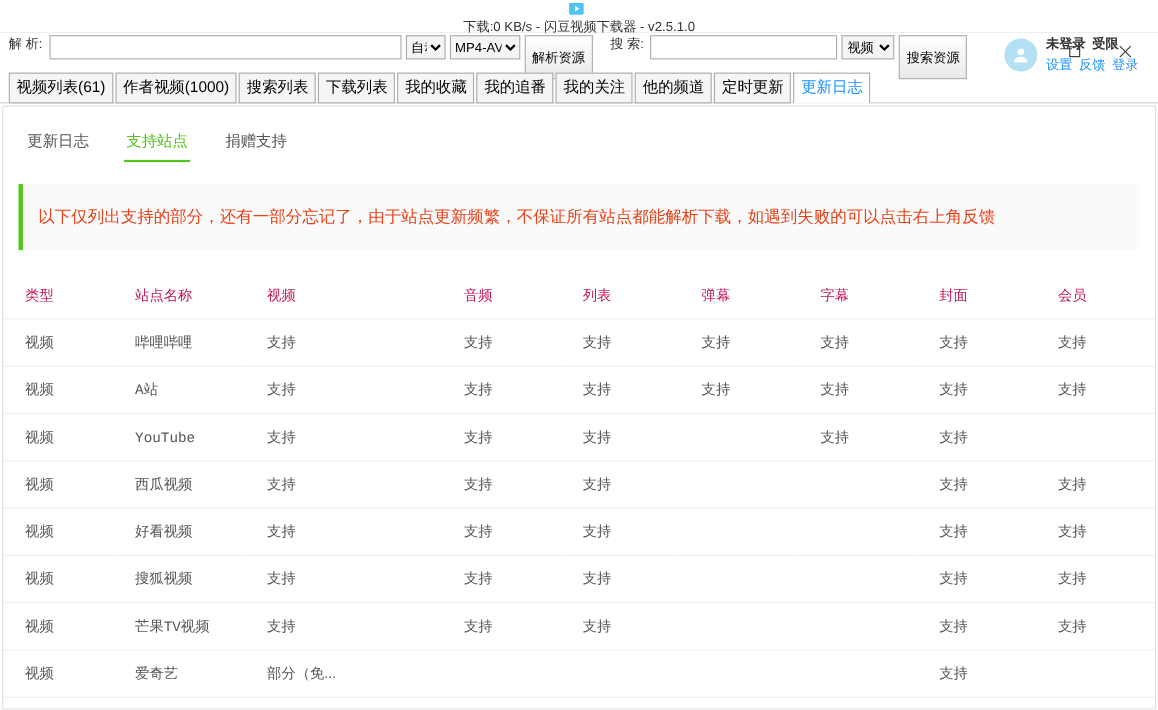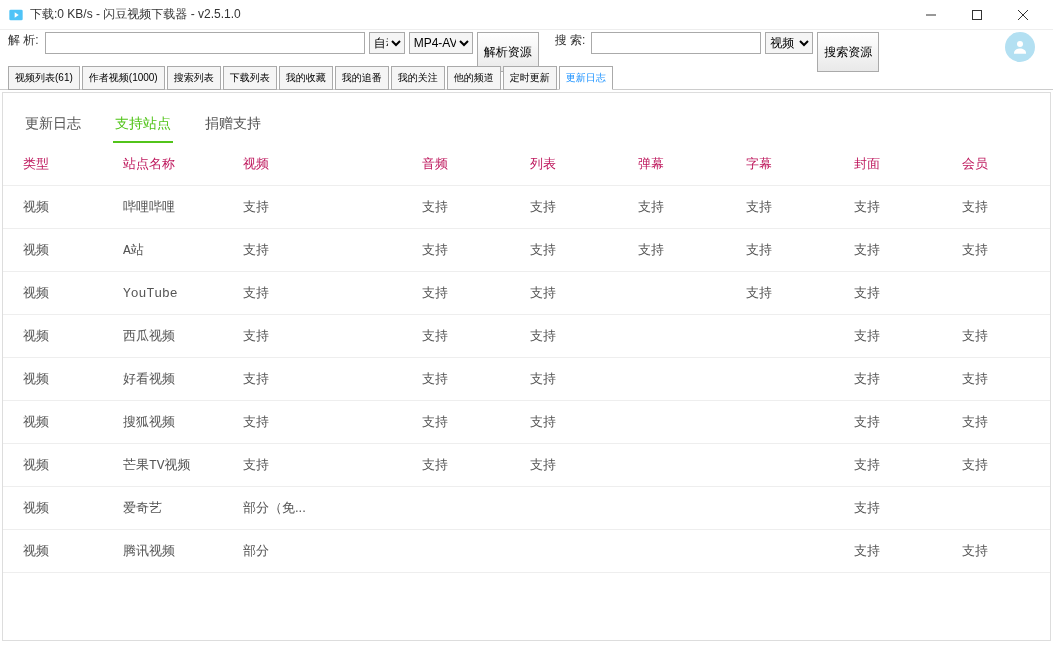--- a/index.html
+++ b/index.html
@@ -1,18 +1,18 @@
 <!DOCTYPE html>
 <html><head>
   <meta charset="utf-8">
   <style>
     * { margin: 0; padding: 0; box-sizing: border-box; font-family: "Microsoft YaHei", sans-serif; }
     body { background: #fff; width: 1053px; height: 645px; overflow: hidden; }
     
-    .titlebar { height: 30px; display: flex; align-items: center; padding: 0 8px; background: #fff; border-bottom: 1px solid #eee; }
+    .titlebar { height: 30px; display: flex; align-items: center; padding: 0 8px; background: #fff; border-bottom: 1px solid #eee; flex-direction: column; }
     .app-icon { width: 16px; height: 16px; margin-right: 6px; display: flex; align-items: center; justify-content: center; }
     .app-icon svg { width: 16px; height: 16px; }
     .title-text { font-size: 12px; color: #333; }
     .win-controls { margin-left: auto; display: flex; gap: 2px; }
     .win-btn { width: 44px; height: 28px; display: flex; align-items: center; justify-content: center; cursor: pointer; }
     .win-btn svg { width: 12px; height: 12px; }
     
     .toolbar { height: 34px; display: flex; align-items: flex-start; padding: 2px 8px; gap: 4px; font-size: 12px; }
     .toolbar-label { color: #333; margin-right: 2px; }
     .toolbar input[type="text"] { height: 22px; border: 1px solid #aaa; padding: 0 4px; font-size: 12px; }
@@ -25,21 +25,21 @@
     .toolbar button { height: 40px; padding: 0 6px; border: 1px solid #aaa; background: linear-gradient(#fff,#e9e9e9); font-size: 12px; cursor: pointer; }
     
     .user-area { margin-left: auto; display: flex; align-items: center; gap: 8px; padding-right: 10px; }
     .avatar { width: 30px; height: 30px; border-radius: 50%; background: #b3e0f2; display: flex; align-items: center; justify-content: center; }
     .avatar svg { width: 18px; height: 18px; fill: #fff; }
     .user-links { display: flex; flex-direction: column; gap: 2px; font-size: 12px; }
     .user-line1 { display: flex; gap: 6px; color: #333; font-weight: bold; }
     .user-line2 { display: flex; gap: 6px; }
     .user-line2 span { color: #1890ff; cursor: pointer; }
     
-    .main-tabs { display: flex; padding: 2px 8px 0; font-size: 10px; border-bottom: 1px solid #ccc; }
+    .main-tabs { display: flex; padding: 2px 8px 0; font-size: 14px; border-bottom: 1px solid #ccc; }
     .main-tab { padding: 4px 6px; border: 1px solid #aaa; background: #f5f5f5; cursor: pointer; margin-right: 2px; margin-bottom: -1px; }
     .main-tab.active { background: #fff; border-bottom: 1px solid #fff; color: #1890ff; }
     
     .content { padding: 2px; height: calc(100% - 30px - 34px - 28px); overflow: auto; }
     .content-inner { border: 1px solid #ddd; padding: 0; height: 100%; overflow-y: auto; overflow-x: hidden; }
     
     .sub-tabs { display: flex; padding: 14px 20px 0; font-size: 14px; gap: 30px; }
     .sub-tab { padding: 8px 2px; color: #555; cursor: pointer; border-bottom: 2px solid transparent; }
     .sub-tab.active { color: #52c41a; border-bottom: 2px solid #52c41a; }
     
@@ -98,20 +98,31 @@
   <select class="src-select"><option>视频</option></select>
   <button>搜索资源</button>
 
   <div class="user-area">
     <div class="avatar">
       <svg viewBox="0 0 24 24">
           <circle cx="12" cy="8" r="4"></circle>
           <path d="M4 20c0-4 4-6 8-6s8 2 8 6v1H4z"></path>
         </svg>
     </div>
+    <div class="user-links">
+      <div class="user-line1">
+        <span>未登录</span>
+        <span>受限</span>
+      </div>
+      <div class="user-line2">
+        <span>设置</span>
+        <span>反馈</span>
+        <span>登录</span>
+      </div>
+    </div>
   </div>
 </div>
 
 <div class="main-tabs" id="main-tabs">
     <div class="main-tab">视频列表(61)</div>
     <div class="main-tab">作者视频(1000)</div>
     <div class="main-tab">搜索列表</div>
     <div class="main-tab">下载列表</div>
     <div class="main-tab">我的收藏</div>
     <div class="main-tab">我的追番</div>
@@ -121,20 +132,21 @@
     <div class="main-tab active">更新日志</div>
   </div>
 
 <div class="content">
   <div class="content-inner">
     <div class="sub-tabs" id="sub-tabs">
         <div class="sub-tab">更新日志</div>
         <div class="sub-tab active">支持站点</div>
         <div class="sub-tab">捐赠支持</div>
       </div>
+    <div class="banner">以下仅列出支持的部分，还有一部分忘记了，由于站点更新频繁，不保证所有站点都能解析下载，如遇到失败的可以点击右上角反馈</div>
     <table class="site-table">
       <thead>
           <tr id="thead-row">
             <th>类型</th>
             <th>站点名称</th>
             <th>视频</th>
             <th>音频</th>
             <th>列表</th>
             <th>弹幕</th>
             <th>字幕</th>

